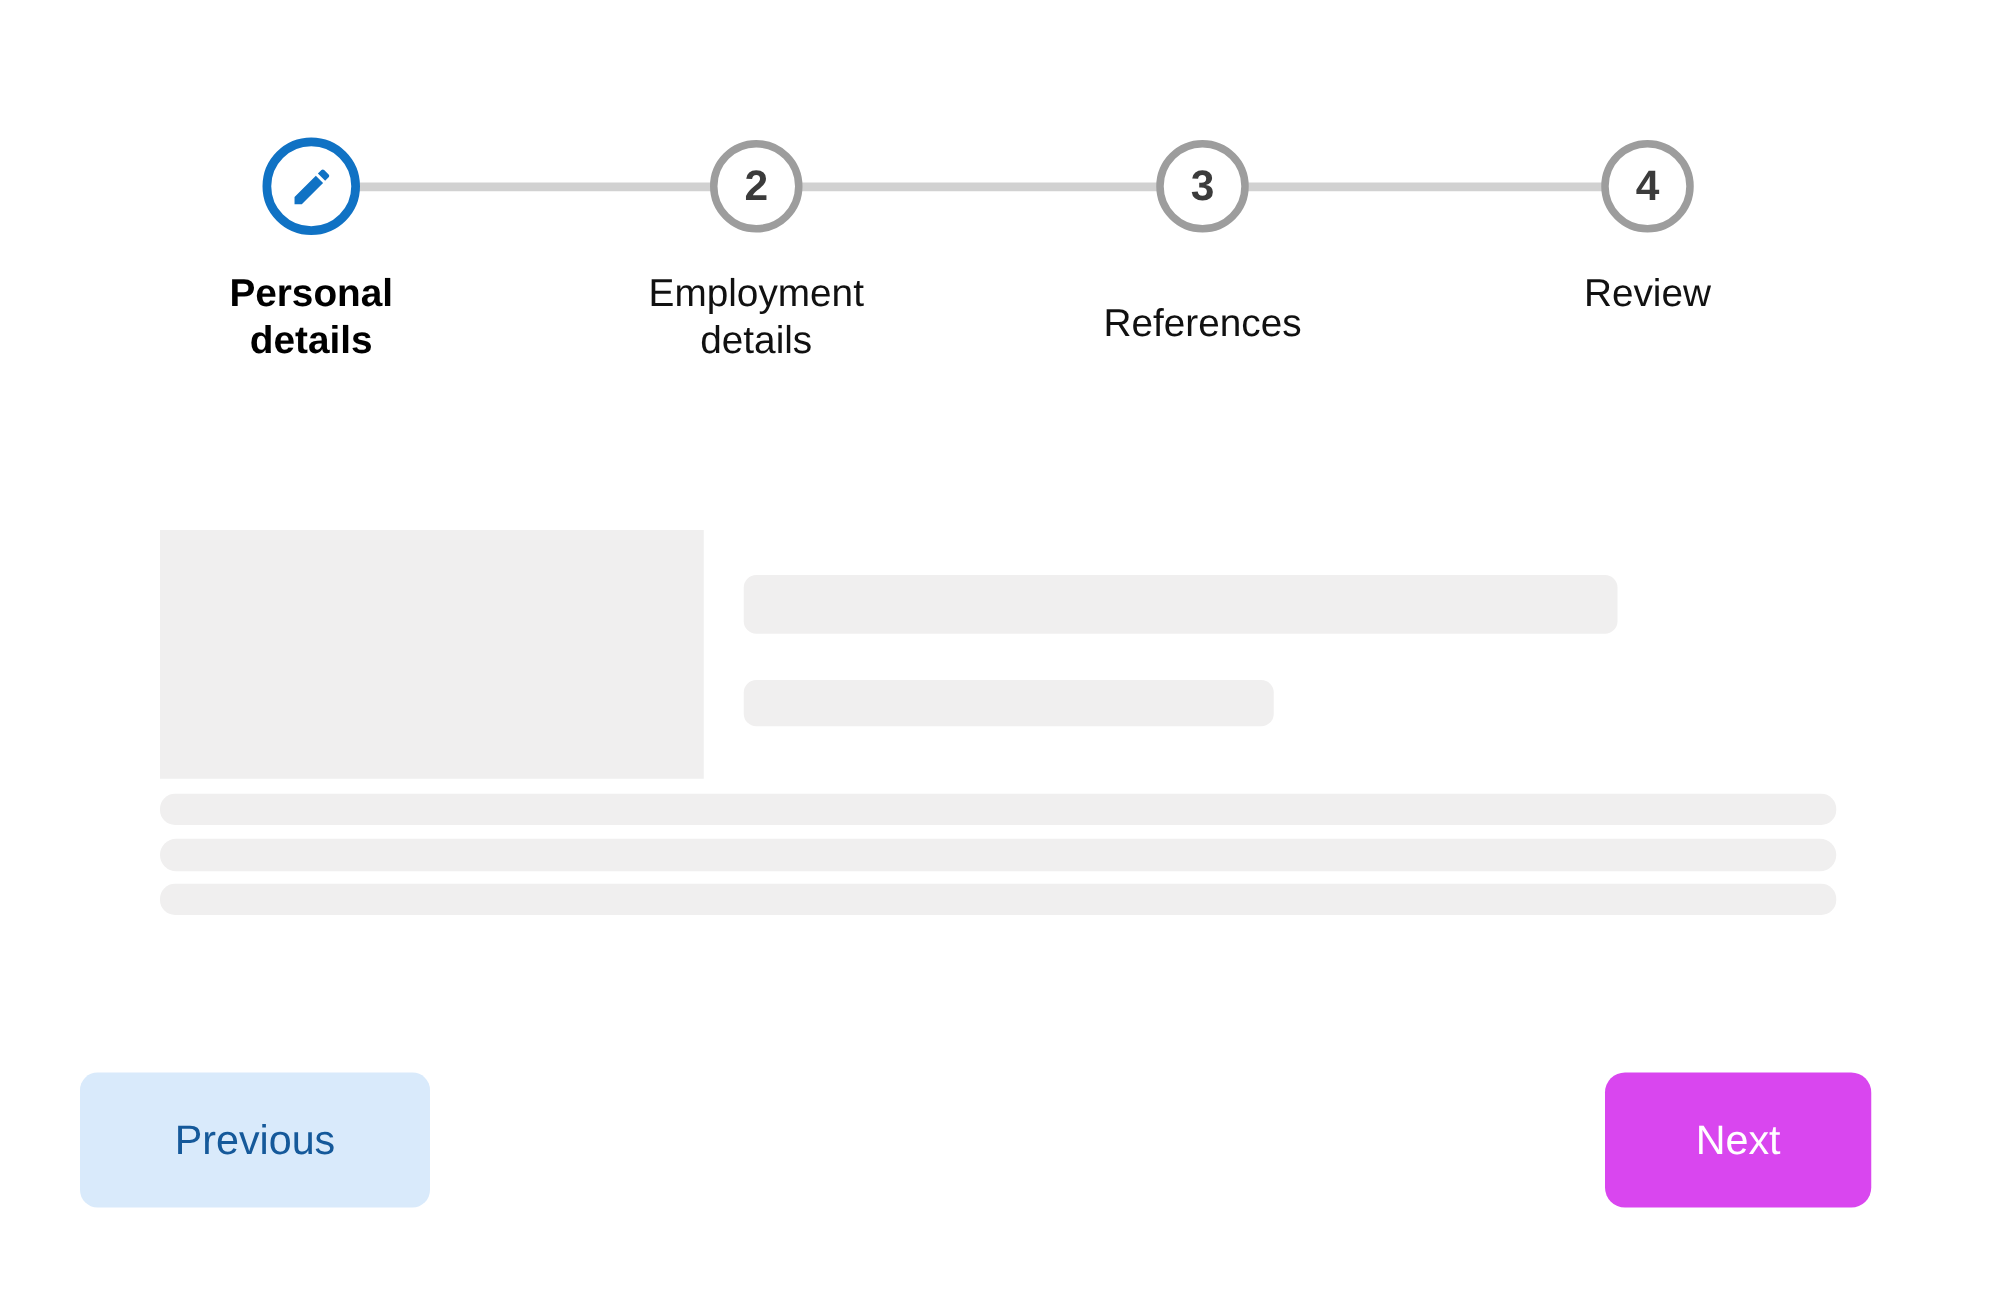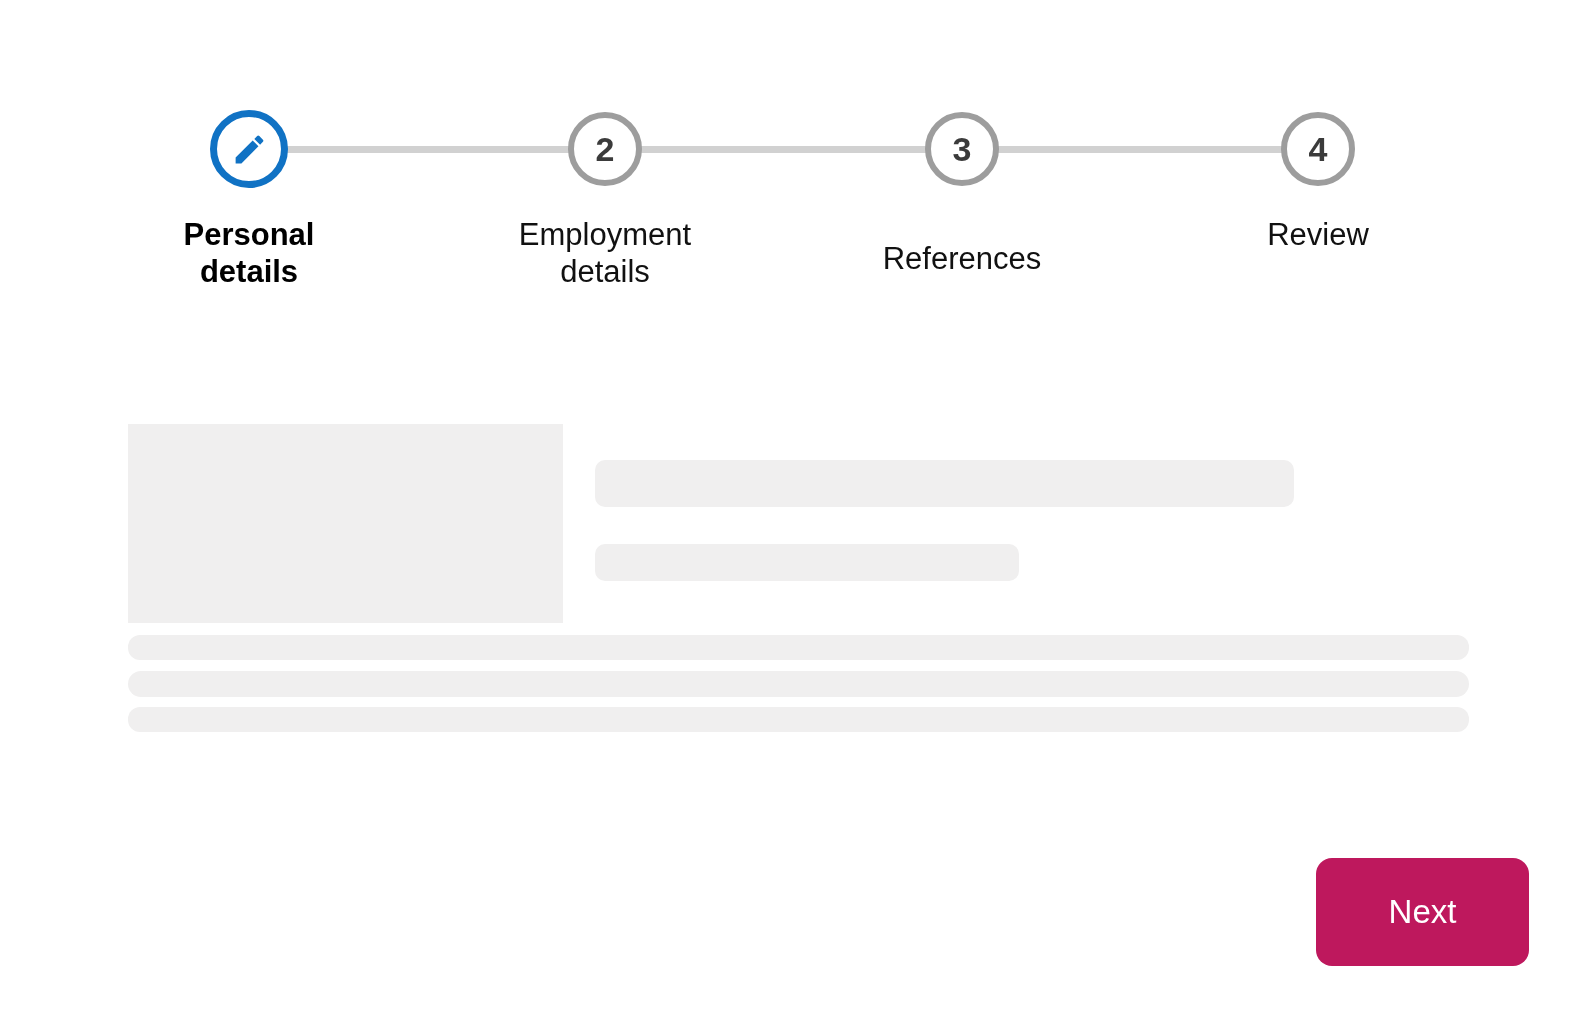--- a/index.html
+++ b/index.html
@@ -59,22 +59,22 @@
     font-family:"Liberation Sans", sans-serif;
     font-size:33px;font-weight:400;
     display:flex;align-items:center;justify-content:center;
   }
   .btn-prev{
     left:64px;width:280px;
     background:#d9eafb;color:#15599a;
     border-radius:14px;
   }
   .btn-next{
-    left:1316px;width:213px;
-    background:#be185d;color:#ffffff;
+    left:1284px;width:213px;
+    background:#d946ef;color:#ffffff;
     border-radius:16px;
   }
   .pencil-svg{width:37px;height:37px;display:block;}
 </style>
 </head>
 <body>
 
 <div class="frame">
 
   <div>
@@ -107,15 +107,16 @@
 
   <div>
     <div class="sk sk-img"></div>
     <div class="sk sk-line1"></div>
     <div class="sk sk-line2"></div>
     <div class="sk sk-row1"></div>
     <div class="sk sk-row2"></div>
     <div class="sk sk-row3"></div>
   </div>
 
+  <button class="btn btn-prev">Previous</button>
   <button class="btn btn-next">Next</button>
 
 </div>
 
 </body></html>

